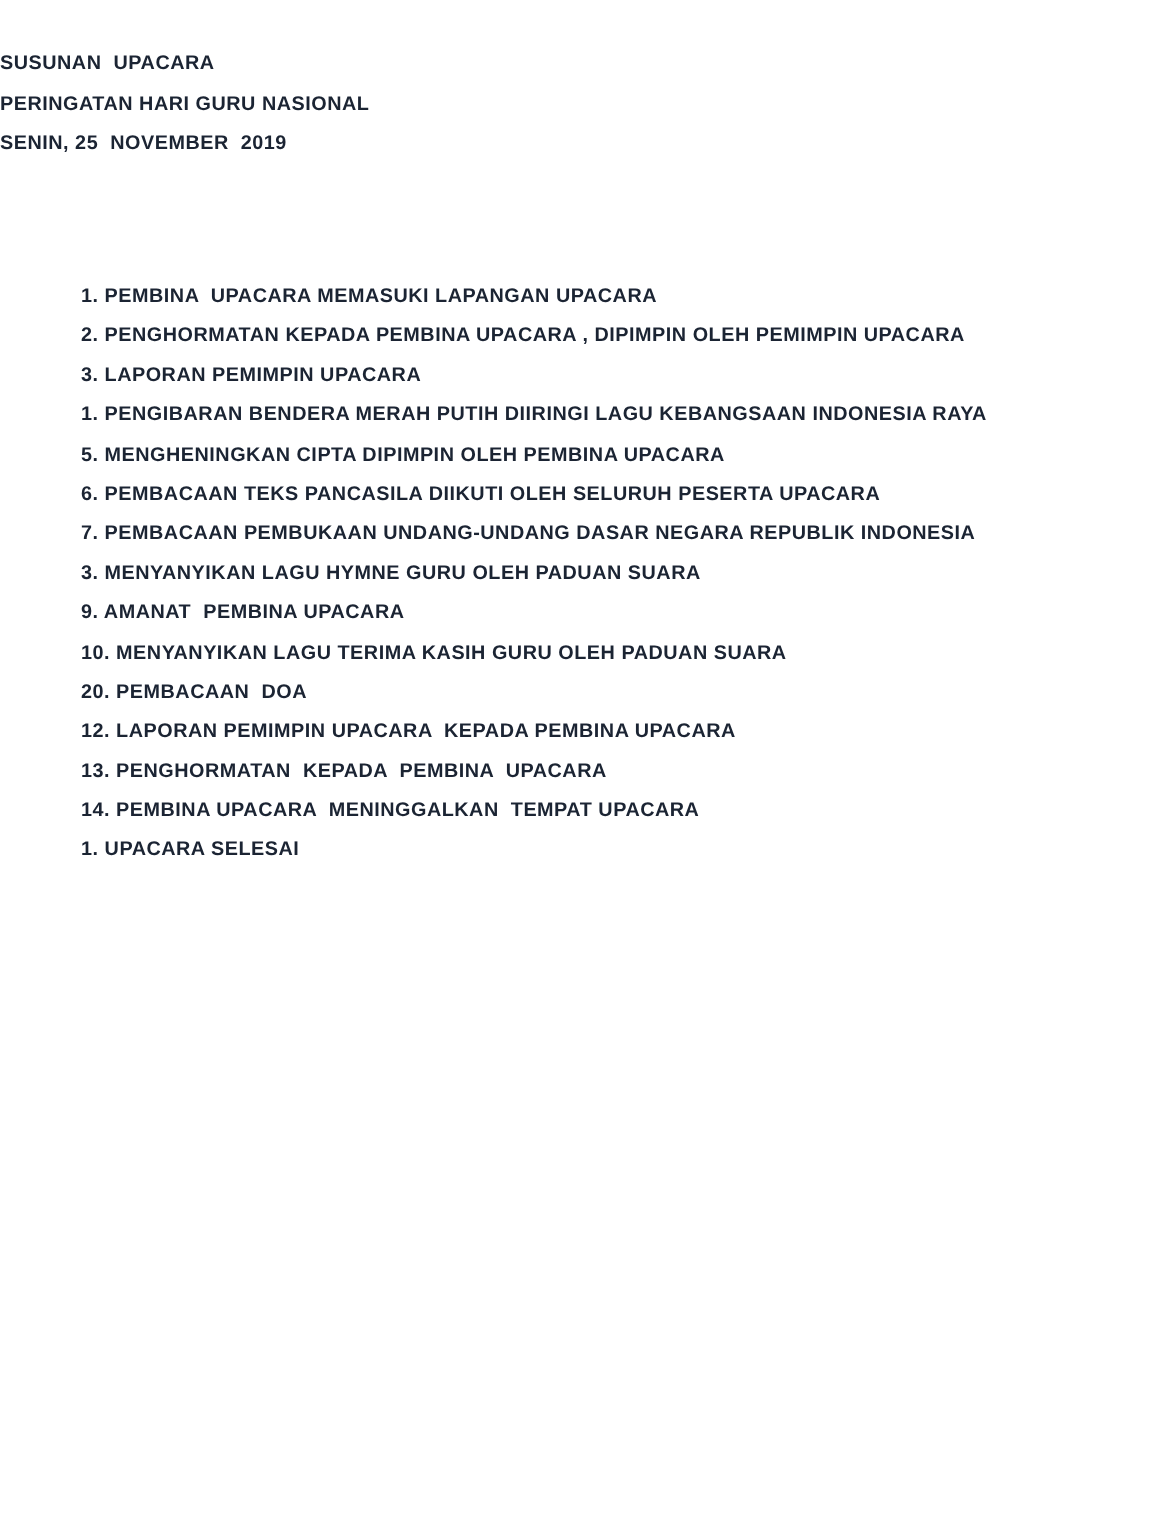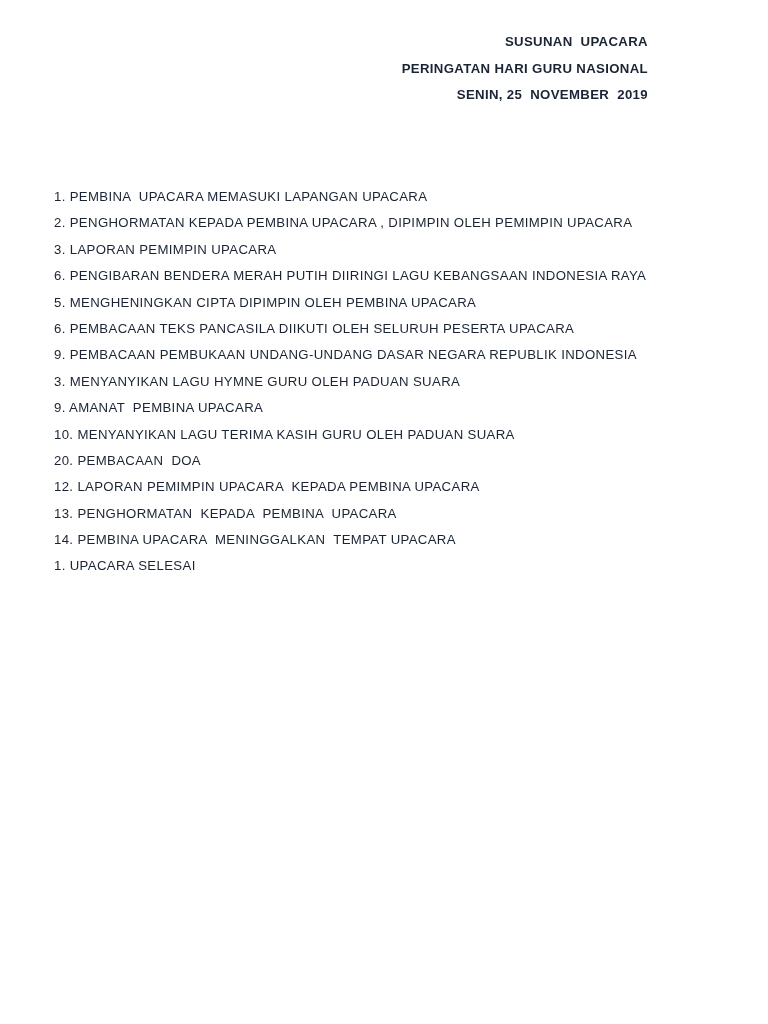--- a/index.html
+++ b/index.html
@@ -13,38 +13,38 @@
       position: relative;
       overflow: hidden;
       font-family: "Liberation Sans", sans-serif;
       color: #1b2433;
     }
     .header {
       position: absolute;
       top: 34px;
       left: 0;
       width: 648px;
-      text-align: right;
+      text-align: left;
     }
     .header-line {
       font-weight: bold;
       font-size: 13.2px;
       letter-spacing: 0.35px;
       height: 26.5px;
       line-height: 16px;
       white-space: pre;
     }
     .list {
       position: absolute;
       top: 189px;
       left: 54px;
       width: 700px;
     }
     .item {
-      font-weight: normal;
+      font-weight: bold;
       font-size: 13.2px;
       letter-spacing: 0.35px;
       height: 26.4px;
       line-height: 16px;
       white-space: pre;
     }
     .item-cont {
       padding-left: 21px;
     }
   </style>
@@ -54,24 +54,24 @@
 <div class="header">
   <div class="header-line">SUSUNAN  UPACARA</div>
   <div class="header-line">PERINGATAN HARI GURU NASIONAL</div>
   <div class="header-line">SENIN, 25  NOVEMBER  2019</div>
 </div>
 
 <div class="list">
   <div class="item">1. PEMBINA  UPACARA MEMASUKI LAPANGAN UPACARA</div>
   <div class="item">2. PENGHORMATAN KEPADA PEMBINA UPACARA , DIPIMPIN OLEH PEMIMPIN UPACARA</div>
   <div class="item">3. LAPORAN PEMIMPIN UPACARA</div>
-  <div class="item">6. PENGIBARAN BENDERA MERAH PUTIH DIIRINGI LAGU KEBANGSAAN INDONESIA RAYA</div>
+  <div class="item">1. PENGIBARAN BENDERA MERAH PUTIH DIIRINGI LAGU KEBANGSAAN INDONESIA RAYA</div>
   <div class="item">5. MENGHENINGKAN CIPTA DIPIMPIN OLEH PEMBINA UPACARA</div>
   <div class="item">6. PEMBACAAN TEKS PANCASILA DIIKUTI OLEH SELURUH PESERTA UPACARA</div>
-  <div class="item">9. PEMBACAAN PEMBUKAAN UNDANG-UNDANG DASAR NEGARA REPUBLIK INDONESIA</div>
+  <div class="item">7. PEMBACAAN PEMBUKAAN UNDANG-UNDANG DASAR NEGARA REPUBLIK INDONESIA</div>
   <div class="item">3. MENYANYIKAN LAGU HYMNE GURU OLEH PADUAN SUARA</div>
   <div class="item">9. AMANAT  PEMBINA UPACARA</div>
   <div class="item">10. MENYANYIKAN LAGU TERIMA KASIH GURU OLEH PADUAN SUARA</div>
   <div class="item">20. PEMBACAAN  DOA</div>
   <div class="item">12. LAPORAN PEMIMPIN UPACARA  KEPADA PEMBINA UPACARA</div>
   <div class="item">13. PENGHORMATAN  KEPADA  PEMBINA  UPACARA</div>
   <div class="item">14. PEMBINA UPACARA  MENINGGALKAN  TEMPAT UPACARA</div>
   <div class="item">1. UPACARA SELESAI</div>
 </div>
 

